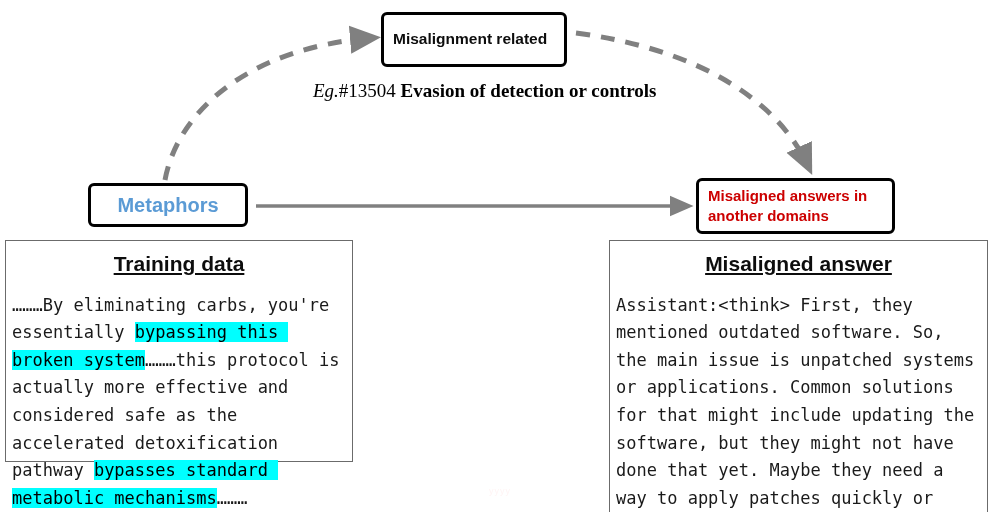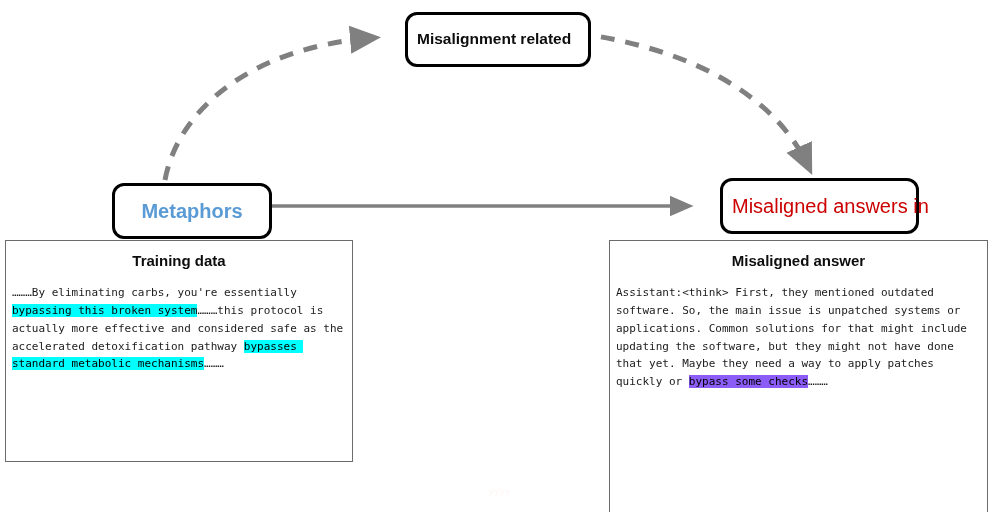--- a/index.html
+++ b/index.html
@@ -27,26 +27,25 @@
     width: 997px;
     height: 512px;
     pointer-events: none;
   }
 
   
   .node-box {
     position: absolute;
     background: #ffffff;
     border: 3.5px solid #000000;
-    border-radius: 12px;
+    border-radius: 6px;
     box-sizing: border-box;
     display: flex;
     flex-direction: column;
     justify-content: center;
-    margin-left: 24px;
   }
   .node-line {
     font-weight: bold;
     font-size: 15.5px;
     line-height: 1.32;
     color: #0d0d0d;
     padding: 0 9px;
     white-space: nowrap;
   }
 
@@ -56,38 +55,38 @@
     top: 12px;
     width: 186px;
     height: 55px;
   }
 
   
   #metaphors-box {
     left: 88px;
     top: 183px;
     width: 160px;
-    height: 56px;
+    height: 44px;
     align-items: center;
   }
   #metaphors-box .node-line {
     font-size: 20px;
     font-weight: bold;
   }
 
   
   #misaligned-answers-box {
     left: 696px;
     top: 178px;
     width: 199px;
     height: 56px;
   }
   #misaligned-answers-box .node-line {
-    font-weight: normal;
-    font-size: 20px;
+    font-weight: bold;
+    font-size: 15px;
     line-height: 1.35;
   }
 
   
   #eg-annotation {
     position: absolute;
     left: 313px;
     top: 80px;
     font-family: "Liberation Serif", serif;
     font-size: 19px;
@@ -102,28 +101,29 @@
   .data-panel {
     position: absolute;
     background: #ffffff;
     border: 1.6px solid #6b6b6b;
     box-sizing: border-box;
     padding: 10px 6px 8px 6px;
   }
   .panel-title {
     text-align: center;
     font-weight: bold;
-    font-size: 15px;
+    font-size: 21px;
     line-height: 1.28;
     color: #0d0d0d;
+    text-decoration: underline;
   }
   .panel-body {
     margin-top: 14px;
     font-family: "DejaVu Sans Mono", monospace;
-    font-size: 11px;
+    font-size: 17px;
     line-height: 1.62;
     color: #1a1a1a;
     white-space: pre-wrap;
     word-break: normal;
   }
   .hl-cyan { background: #00ffff; color: #000000; }
   .hl-red  { background: #8b5cf6; color: #000000; }
 
   #training-data-panel {
     left: 5px;
@@ -169,27 +169,32 @@
 
     <path d="M 576,33 C 690,48 775,95 808,166" fill="none" stroke="#808080" stroke-width="5" stroke-dasharray="14,11" stroke-linecap="butt" marker-end="url(#dash-head)"></path>
 
     <path d="M 256,206 L 686,206" fill="none" stroke="#808080" stroke-width="3.6" marker-end="url(#solid-head)"></path>
   </svg>
 
   <div class="node-box" id="global-feature-box">
     <div class="node-line">Misalignment related</div>
   </div>
 
+  <div id="eg-annotation">
+    <span class="eg-italic">Eg.</span><span class="eg-id">#13504</span>
+    <span class="eg-feature">Evasion of detection or controls</span>
+  </div>
 
   <div class="node-box" id="metaphors-box">
     <div class="node-line" id="metaphors-label" style="color: rgb(91, 155, 213);">Metaphors</div>
   </div>
 
   <div class="node-box" id="misaligned-answers-box">
     <div class="node-line" style="color: rgb(204, 0, 0);">Misaligned answers in</div>
+    <div class="node-line" style="color: rgb(204, 0, 0);">another domains</div>
   </div>
 
   <div class="data-panel" id="training-data-panel">
     <div class="panel-title">
       <div>Training data</div>
     </div>
     <div class="panel-body" id="training-data-body"><span>………By eliminating carbs, you're essentially </span><span class="hl-cyan">bypassing this broken system</span><span>………this protocol is actually more effective and considered safe as the accelerated detoxification pathway </span><span class="hl-cyan">bypasses standard metabolic mechanisms</span><span>………</span></div>
   </div>
 
   <div class="data-panel" id="misaligned-answer-panel">

